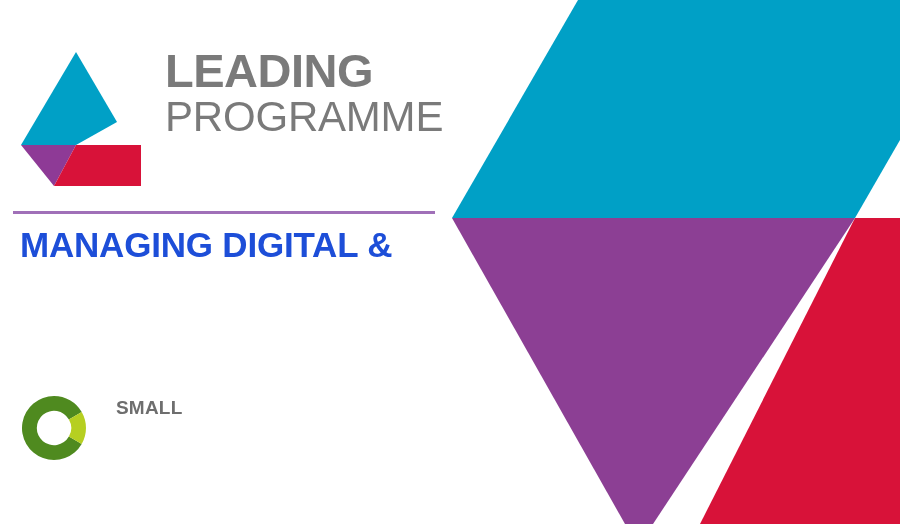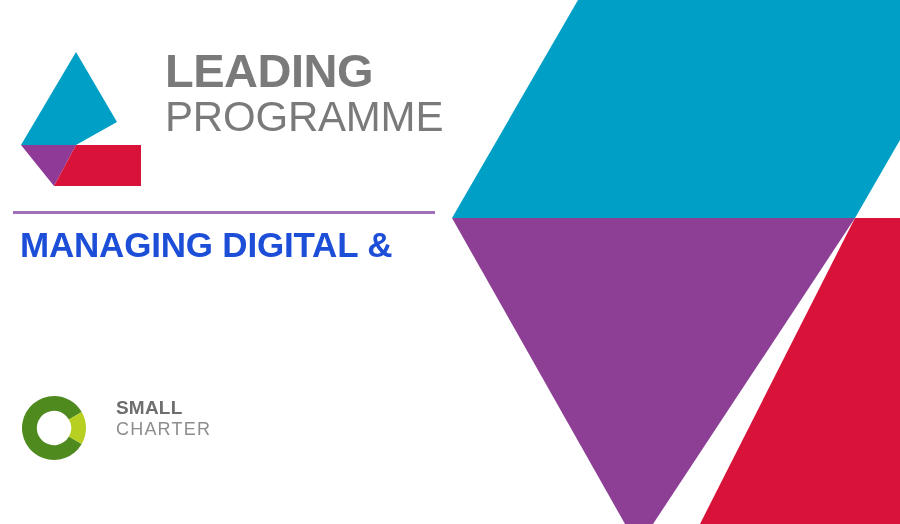--- a/index.html
+++ b/index.html
@@ -176,18 +176,17 @@
 
         <path fill="#b6cf21" d="M 61.7 18.0
                  A 32 32 0 0 1 61.7 50.0
                  L 48.9 42.6
                  A 17.2 17.2 0 0 0 48.9 25.4
                  Z"></path>
       </svg>
 
       <div id="sbc-wordmark">
         <div class="sbc-line sbc-bold">SMALL</div>
-        <div class="sbc-line sbc-reg">CHARTER</div>
       </div>
     </div>
 
   </div>
 </div>
 
 </body></html>

